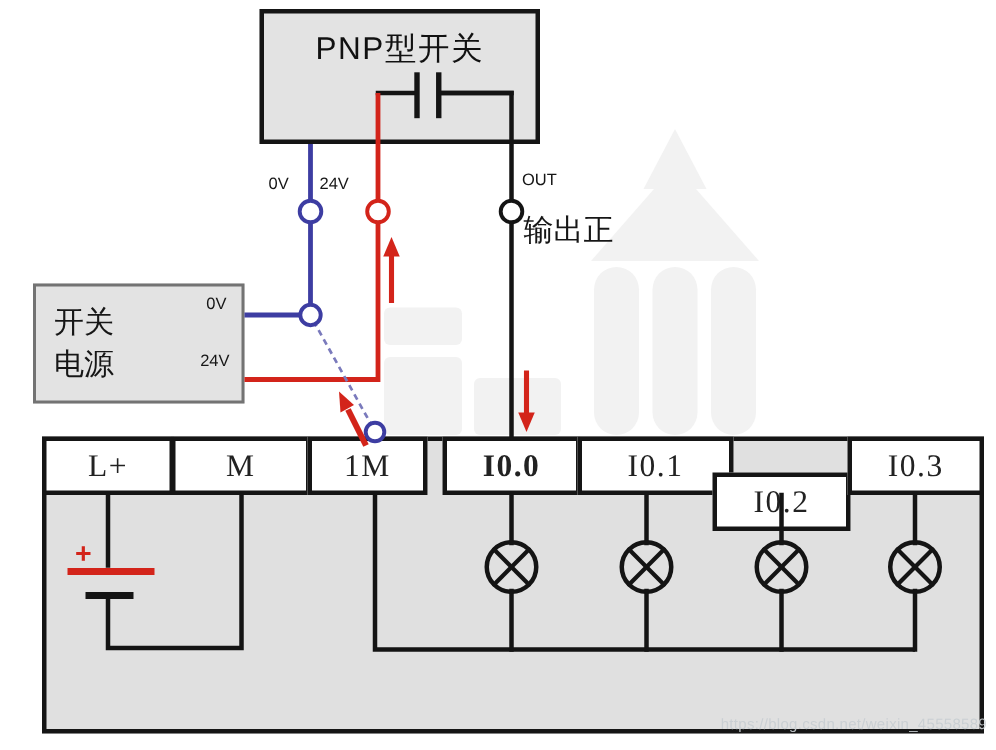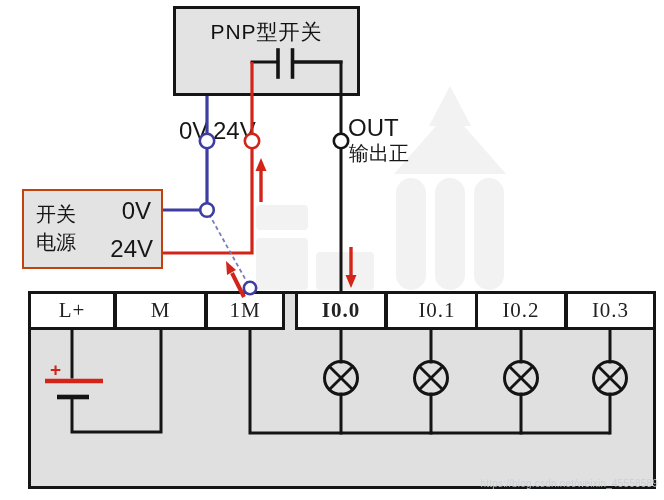--- a/index.html
+++ b/index.html
@@ -6,34 +6,34 @@
   #stage{
     position:relative;width:664px;height:500px;overflow:hidden;
     background:#ffffff;
     font-family:"Liberation Sans","DejaVu Sans",sans-serif;
     color:#1a1a1a;
   }
   .abs{position:absolute;}
   svg{position:absolute;left:0;top:0;}
   
   .grabox{background:var(--box-fill,#e3e3e3);border:3px solid #151515;box-sizing:border-box;}
-  .psu{background:var(--box-fill,#e3e3e3);border:2px solid #c2410c;box-sizing:border-box;}
+  .psu{background:var(--box-fill,#e3e3e3);border:2px solid #737373;box-sizing:border-box;}
   .plcbox{background:var(--plc-fill,#e0e0e0);border:3px solid #151515;box-sizing:border-box;}
   .cell{
     position:absolute;top:291px;height:39px;background:var(--cell-fill,#ffffff);
     border:3px solid #151515;box-sizing:border-box;
     display:flex;align-items:center;justify-content:center;
     font-family:"Liberation Serif","DejaVu Serif",serif;
     font-size:21px;letter-spacing:1px;color:#222;
   }
   .pnp-title{
     position:absolute;left:0;right:0;top:9px;text-align:center;
     font-size:21px;letter-spacing:1px;color:#111;
   }
-  .lbl{position:absolute;font-size:24px;color:#161616;white-space:nowrap;}
+  .lbl{position:absolute;font-size:11px;color:#161616;white-space:nowrap;}
   .cjk{font-size:20px;}
   .plus{color:var(--wire-red,#d3241a);font-weight:bold;font-size:19px;}
   
   .w-red{stroke:var(--wire-red,#d3241a);}
   .w-blue{stroke:var(--wire-blue,#3d3da2);}
   .w-dash{stroke:var(--dashed-blue,#7a7abc);}
   .w-black{stroke:#141414;}
   .f-red{fill:var(--wire-red,#d3241a);}
   .f-wm{fill:var(--watermark-gray,#f2f2f2);}
   .wm-url{
@@ -84,21 +84,21 @@
     </div>
   <div class="cell" style="left:205px;width:80px;">
       <span>1M</span>
     </div>
   <div class="cell" style="left:295px;width:92px;font-weight:bold;">
       <span>I0.0</span>
     </div>
   <div class="cell" style="left:385px;width:104px;">
       <span>I0.1</span>
     </div>
-  <div class="cell" style="left:475px;width:92px;">
+  <div class="cell" style="left:475px;width:92px;margin-top:24px;">
       <span>I0.2</span>
     </div>
   <div class="cell" style="left:565px;width:91px;">
       <span>I0.3</span>
     </div>
 
   <div class="lbl" style="left:179px;top:117px;">0V</div>
   <div class="lbl" style="left:213px;top:117px;">24V</div>
   <div class="lbl" style="left:348px;top:114px;">OUT</div>
   <div class="lbl cjk" style="left:349px;top:140px;">输出正</div>

